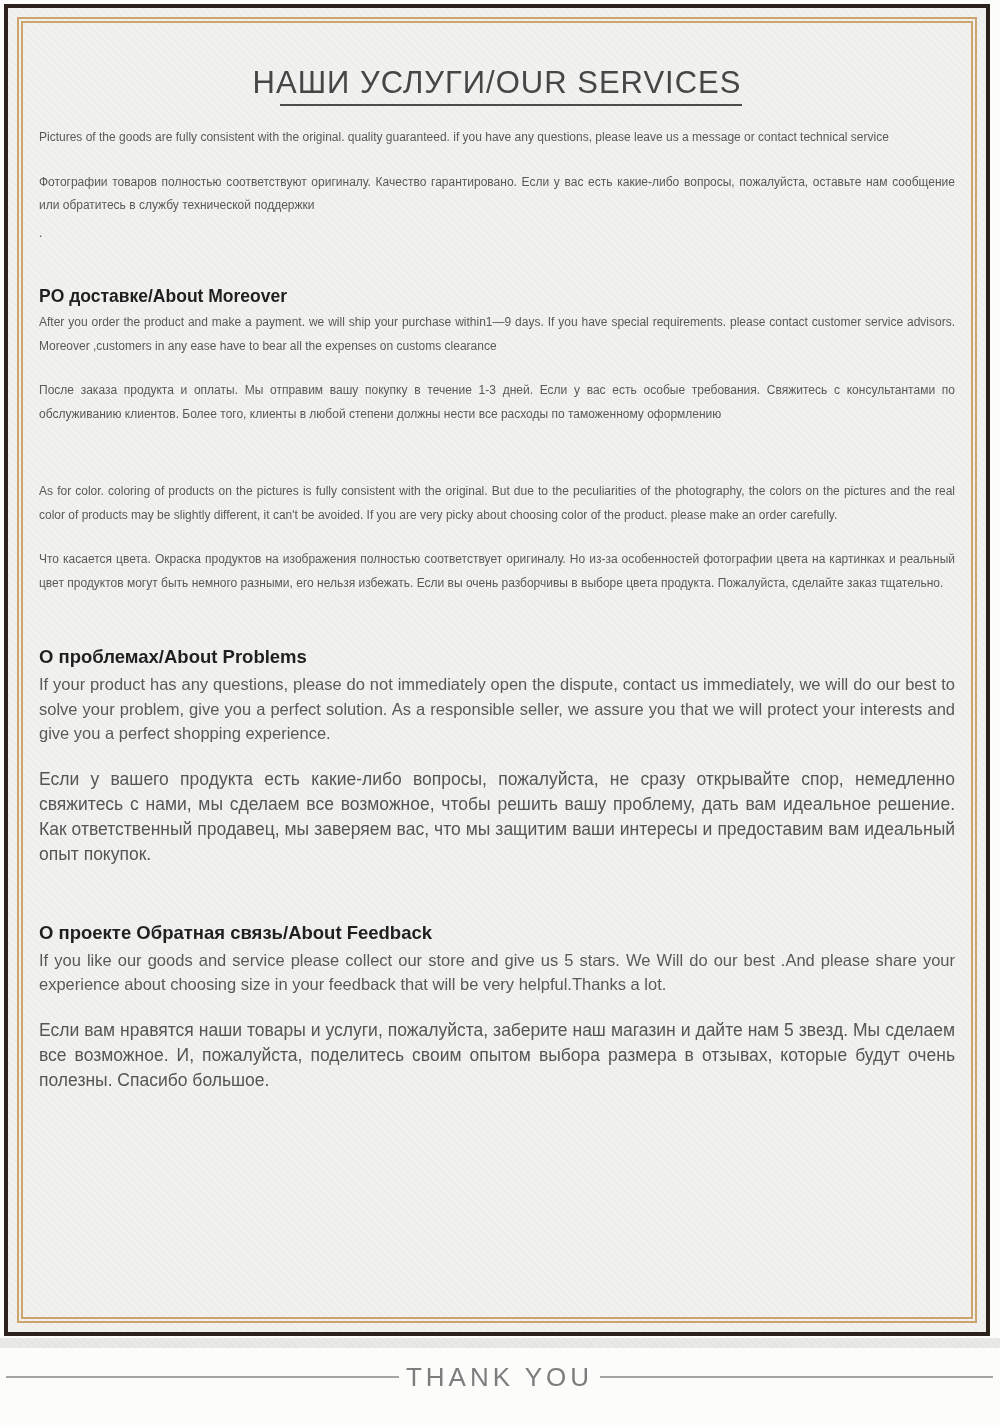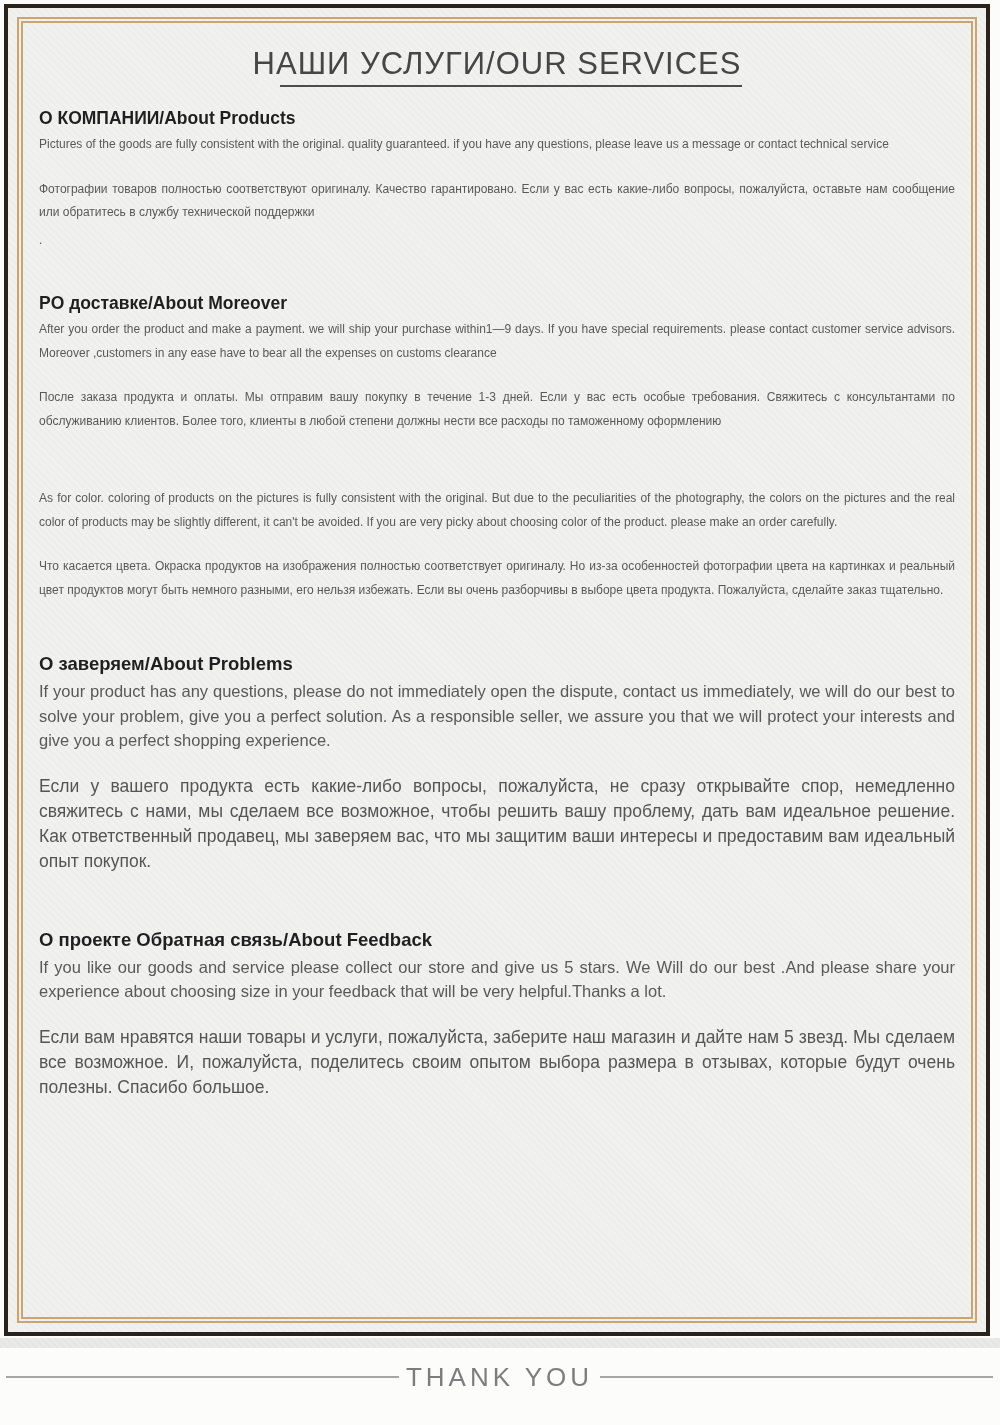--- a/index.html
+++ b/index.html
@@ -35,20 +35,21 @@
   .frame-gold {
     position: absolute;
     inset: 9px;
     border: 6px double #cda46e;
   }
   .content {
     position: absolute;
     inset: 0;
     padding: 22px 16px 14px 16px;
     box-sizing: border-box;
+    margin-top: 19px;
   }
   .page-title {
     margin: 0;
     text-align: center;
     font-size: 31px;
     font-weight: 400;
     line-height: 37px;
     letter-spacing: 1px;
     color: #464646;
   }
@@ -127,39 +128,38 @@
 <div class="canvas">
 
   <div class="frame-outer">
     <div class="frame-gold">
       <div class="content">
 
         <h1 class="page-title">НАШИ УСЛУГИ/OUR SERVICES</h1>
         <div class="title-underline"></div>
 
         <section class="sec sec-products">
-          <h2>О КОМПАНИИ/About Products</h2>
           <p class="en">Pictures of the goods are fully consistent with the original. quality guaranteed. if you have any questions, please leave us a message or contact technical service</p>
           <p class="ru">Фотографии товаров полностью соответствуют оригиналу. Качество гарантировано. Если у вас есть какие-либо вопросы, пожалуйста, оставьте нам сообщение или обратитесь в службу технической поддержки</p>
           <p class="note">.</p>
         </section>
 
         <section class="sec sec-shipping">
           <h2>PO доставке/About Moreover</h2>
           <p class="en">After you order the product and make a payment. we will ship your purchase within1—9 days. If you have special requirements. please contact customer service advisors. Moreover ,customers in any ease have to bear all the expenses on customs clearance</p>
           <p class="ru">После заказа продукта и оплаты. Мы отправим вашу покупку в течение 1-3 дней. Если у вас есть особые требования. Свяжитесь с консультантами по обслуживанию клиентов. Более того, клиенты в любой степени должны нести все расходы по таможенному оформлению</p>
         </section>
 
         <section class="sec sec-colors">
           <p class="en">As for color. coloring of products on the pictures is fully consistent with the original. But due to the peculiarities of the photography, the colors on the pictures and the real color of products may be slightly different, it can't be avoided. If you are very picky about choosing color of the product. please make an order carefully.</p>
           <p class="ru">Что касается цвета. Окраска продуктов на изображения полностью соответствует оригиналу. Но из-за особенностей фотографии цвета на картинках и реальный цвет продуктов могут быть немного разными, его нельзя избежать. Если вы очень разборчивы в выборе цвета продукта. Пожалуйста, сделайте заказ тщательно.</p>
         </section>
 
         <section class="sec lg sec-problems">
-          <h2>О заверяем/About Problems</h2>
+          <h2>О проблемах/About Problems</h2>
           <p class="en">If your product has any questions, please do not immediately open the dispute, contact us immediately, we will do our best to solve your problem, give you a perfect solution. As a responsible seller, we assure you that we will protect your interests and give you a perfect shopping experience.</p>
           <p class="ru">Если у вашего продукта есть какие-либо вопросы, пожалуйста, не сразу открывайте спор, немедленно свяжитесь с нами, мы сделаем все возможное, чтобы решить вашу проблему, дать вам идеальное решение. Как ответственный продавец, мы заверяем вас, что мы защитим ваши интересы и предоставим вам идеальный опыт покупок.</p>
         </section>
 
         <section class="sec lg sec-feedback">
           <h2>О проекте Обратная связь/About Feedback</h2>
           <p class="en">If you like our goods and service please collect our store and give us 5 stars. We Will do our best .And please share your experience about choosing size in your feedback that will be very helpful.Thanks a lot.</p>
           <p class="ru">Если вам нравятся наши товары и услуги, пожалуйста, заберите наш магазин и дайте нам 5 звезд. Мы сделаем все возможное. И, пожалуйста, поделитесь своим опытом выбора размера в отзывах, которые будут очень полезны. Спасибо большое.</p>
         </section>
 

